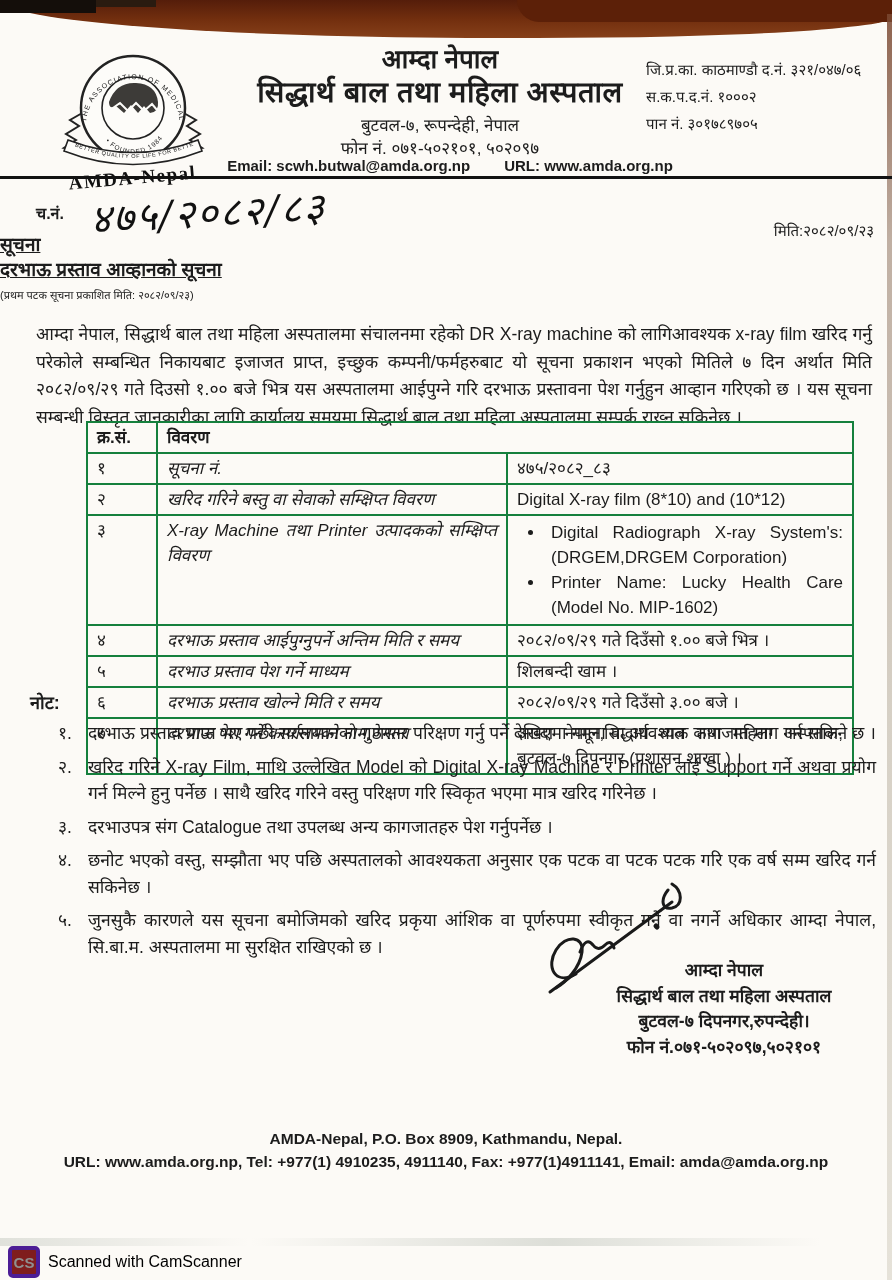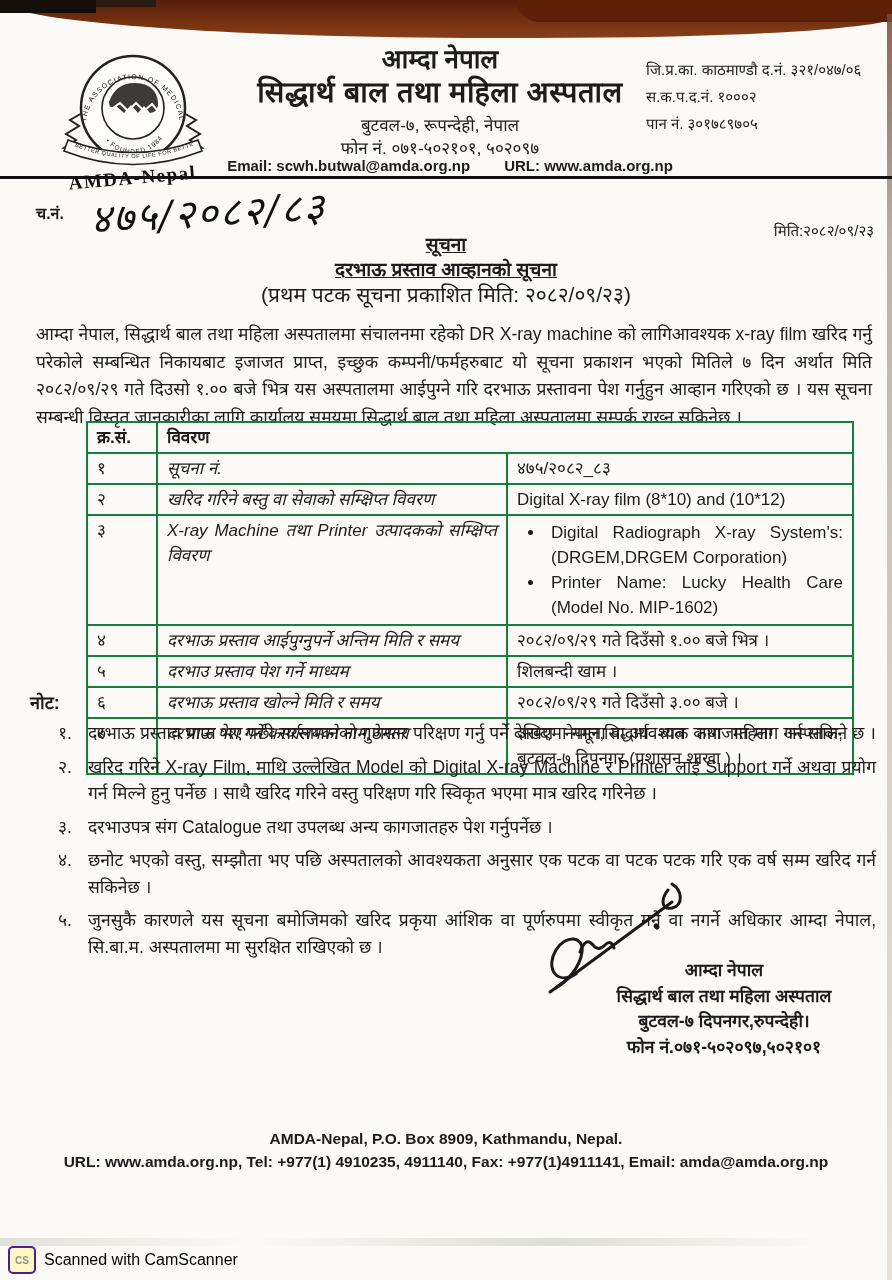--- a/index.html
+++ b/index.html
@@ -34,24 +34,24 @@
   .rule{position:absolute;left:0;top:176px;width:100%;height:3px;background:#121212;}
 
   
   .ref-label{position:absolute;left:36px;top:202px;font-size:16px;font-weight:bold;}
   .ref-hand{position:absolute;left:90px;top:184px;font-size:40px;
     font-family:"DejaVu Serif",serif;font-style:italic;transform:rotate(-3deg);
     letter-spacing:2px;color:#111;}
   .date-line{position:absolute;right:18px;top:220px;font-size:15px;text-align:center;}
 
   
-  .headings{position:absolute;left:0;top:232px;width:100%;text-align:center;}
+  .headings{position:absolute;left:0;top:232px;width:100%;}
   .h-title{font-size:19px;font-weight:bold;text-decoration:underline;line-height:25px;}
   .h-sub{font-size:19px;font-weight:bold;text-decoration:underline;line-height:26px;}
-  .h-pub{font-size:21px;line-height:24px;}
+  .h-pub{font-size:11px;line-height:24px;}
 
   
   .body-para{position:absolute;left:36px;top:321px;width:836px;font-size:17.5px;
     line-height:27.5px;text-align:justify;}
 
   
   .tbl{position:absolute;left:86px;top:421px;width:768px;border-collapse:collapse;
     font-size:17px;}
   .tbl td,.tbl th{border:2px solid #15803d;padding:2px 9px;vertical-align:top;
     text-align:left;line-height:25px;}
@@ -73,23 +73,23 @@
   .sig-mark{position:absolute;left:540px;top:882px;width:180px;height:115px;}
   .sig-block{position:absolute;left:556px;top:958px;width:336px;text-align:center;
     font-size:17.5px;font-weight:600;line-height:25.5px;}
 
   
   .footer{position:absolute;left:0;top:1128px;width:100%;text-align:center;
     font-size:15.5px;font-weight:600;line-height:22.5px;}
 
   
   .cam{position:absolute;left:8px;top:1246px;display:flex;align-items:center;gap:8px;}
-  .cam-badge{width:24px;height:24px;border:2px solid #4c1d95;border-radius:5px;
-    display:flex;align-items:center;justify-content:center;font-size:10px;font-weight:bold;
-    color:#8f8f8f;background:#fef9c3;}
+  .cam-badge{width:24px;height:24px;border:4px solid #4c1d95;border-radius:5px;
+    display:flex;align-items:center;justify-content:center;font-size:15px;font-weight:bold;
+    color:#8f8f8f;background:#7f1d1d;}
   .cam-text{font-size:16px;color:#000000;}
 </style>
 </head>
 <body>
 
 <div class="page">
 
   <div class="top-band"></div>
   <div class="top-band-right"></div>
   <div class="top-black-bar"></div>

